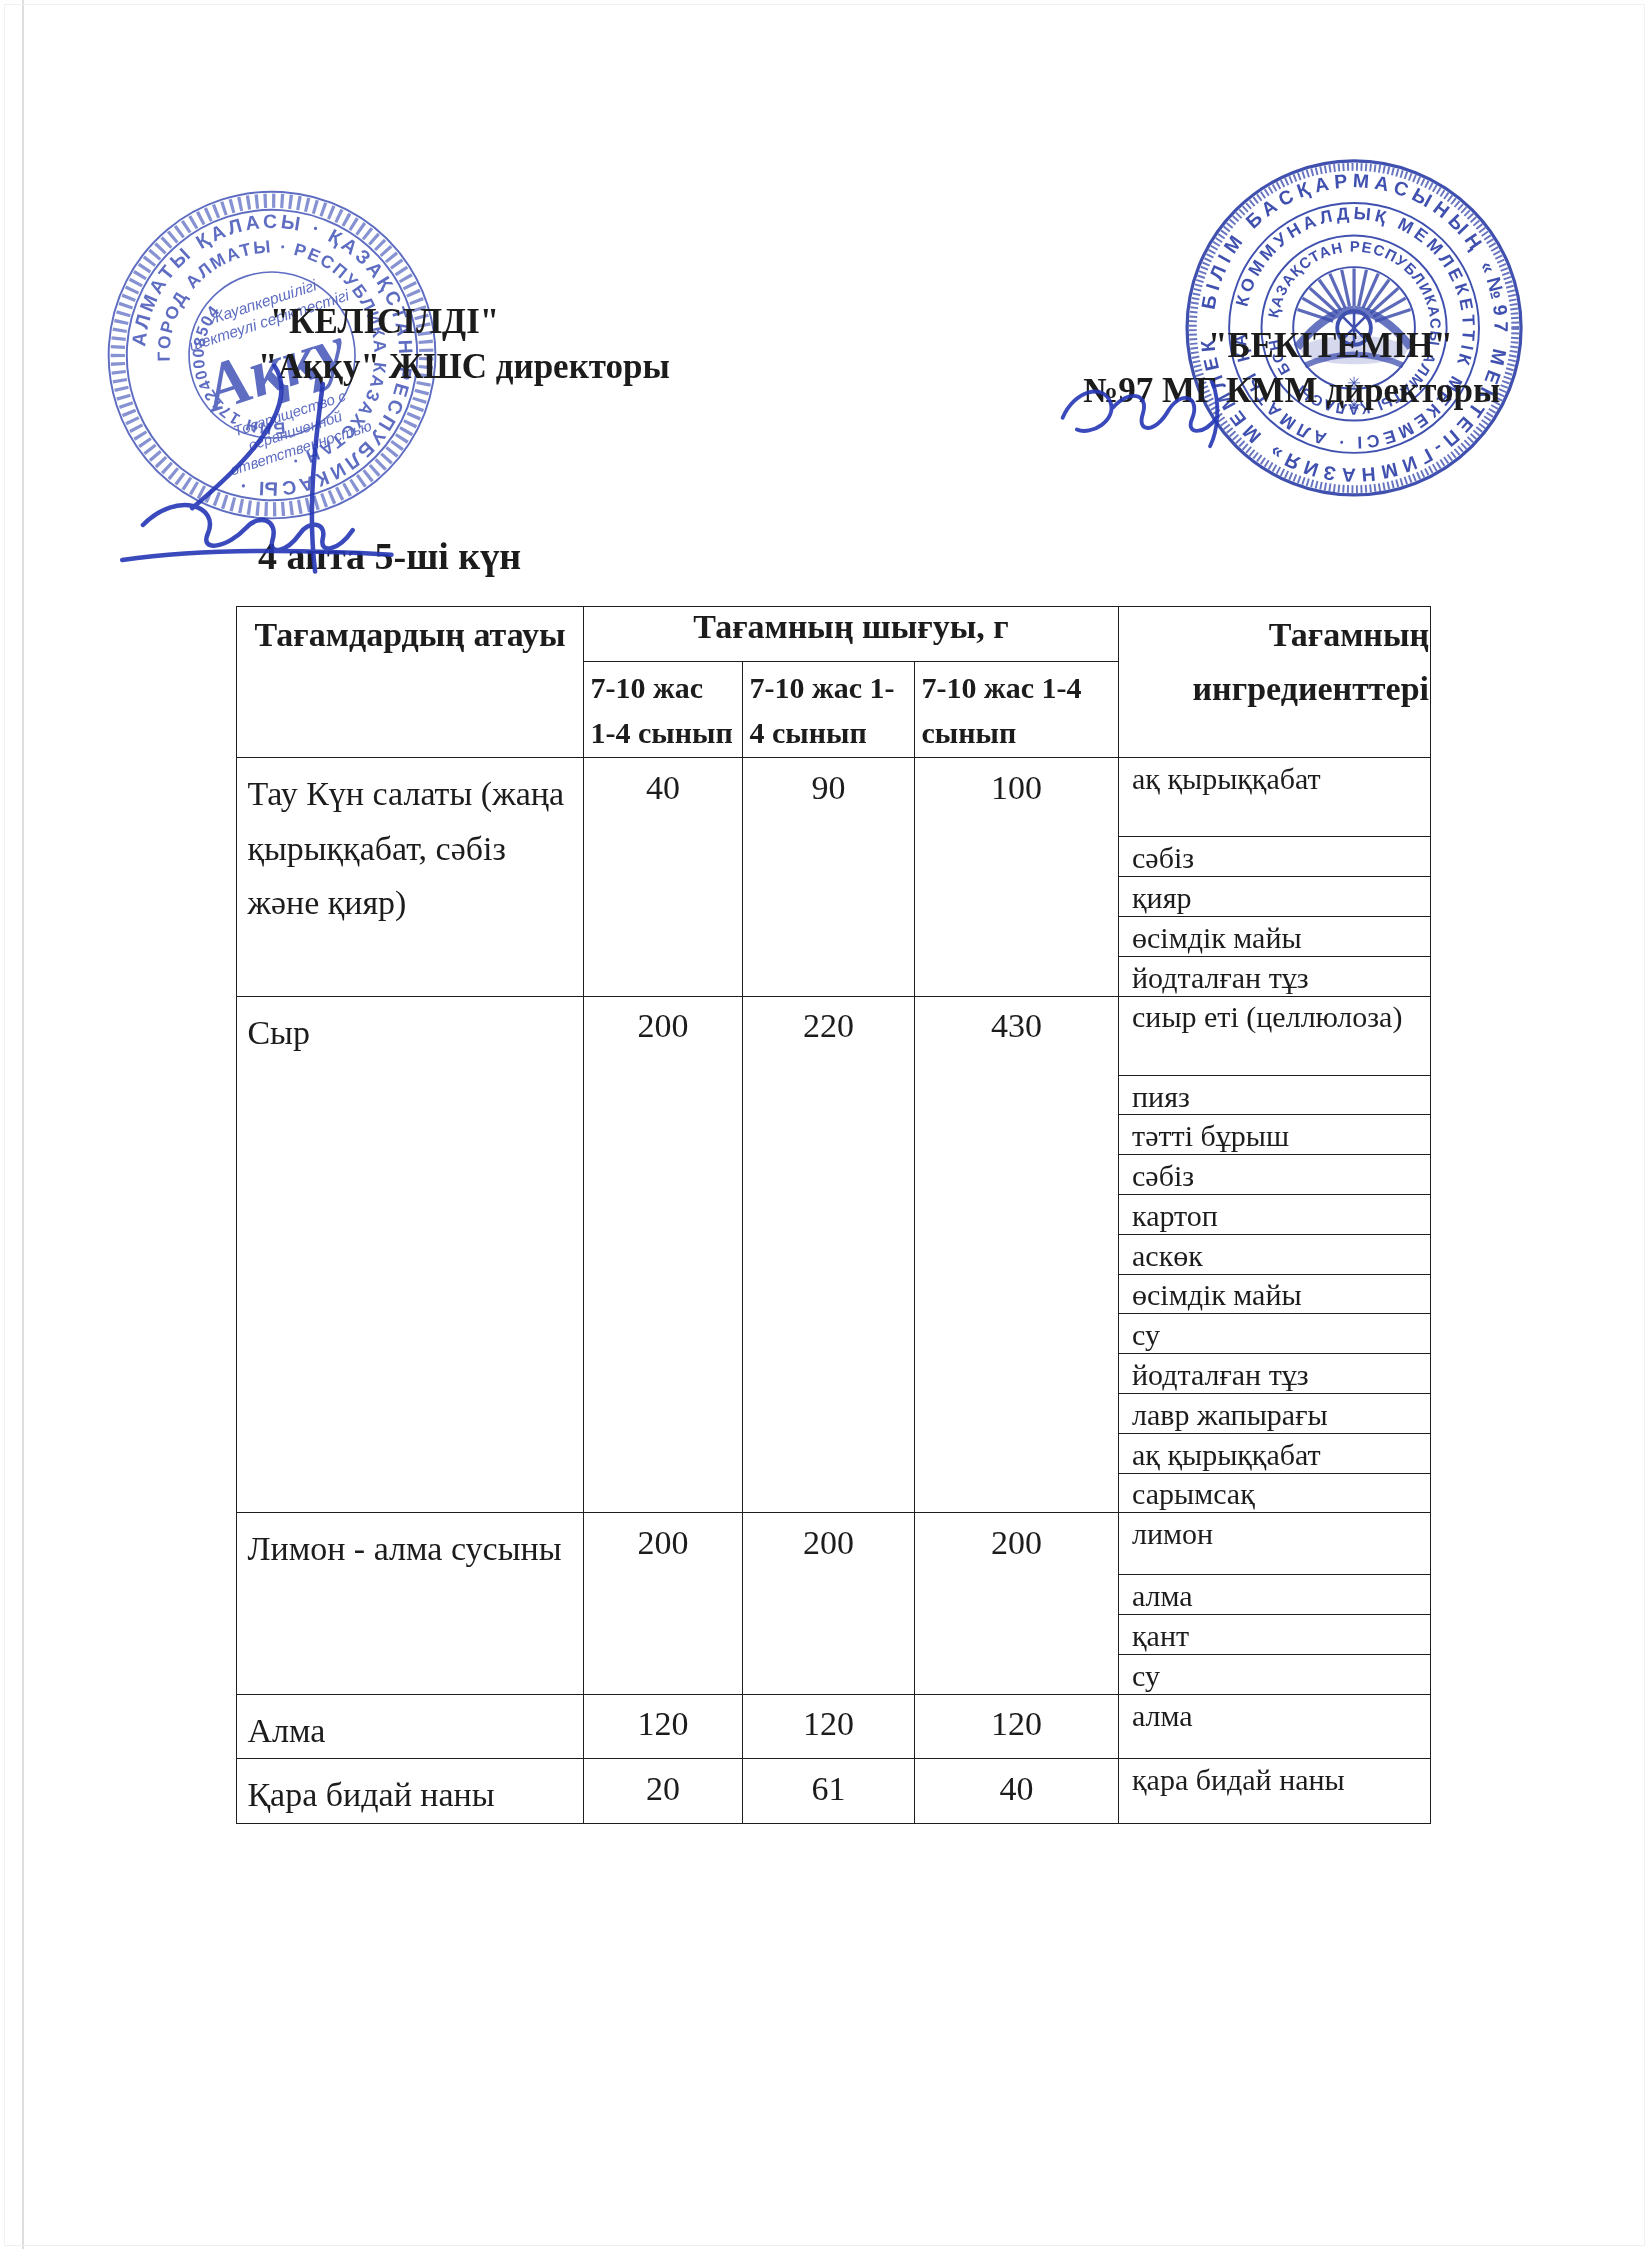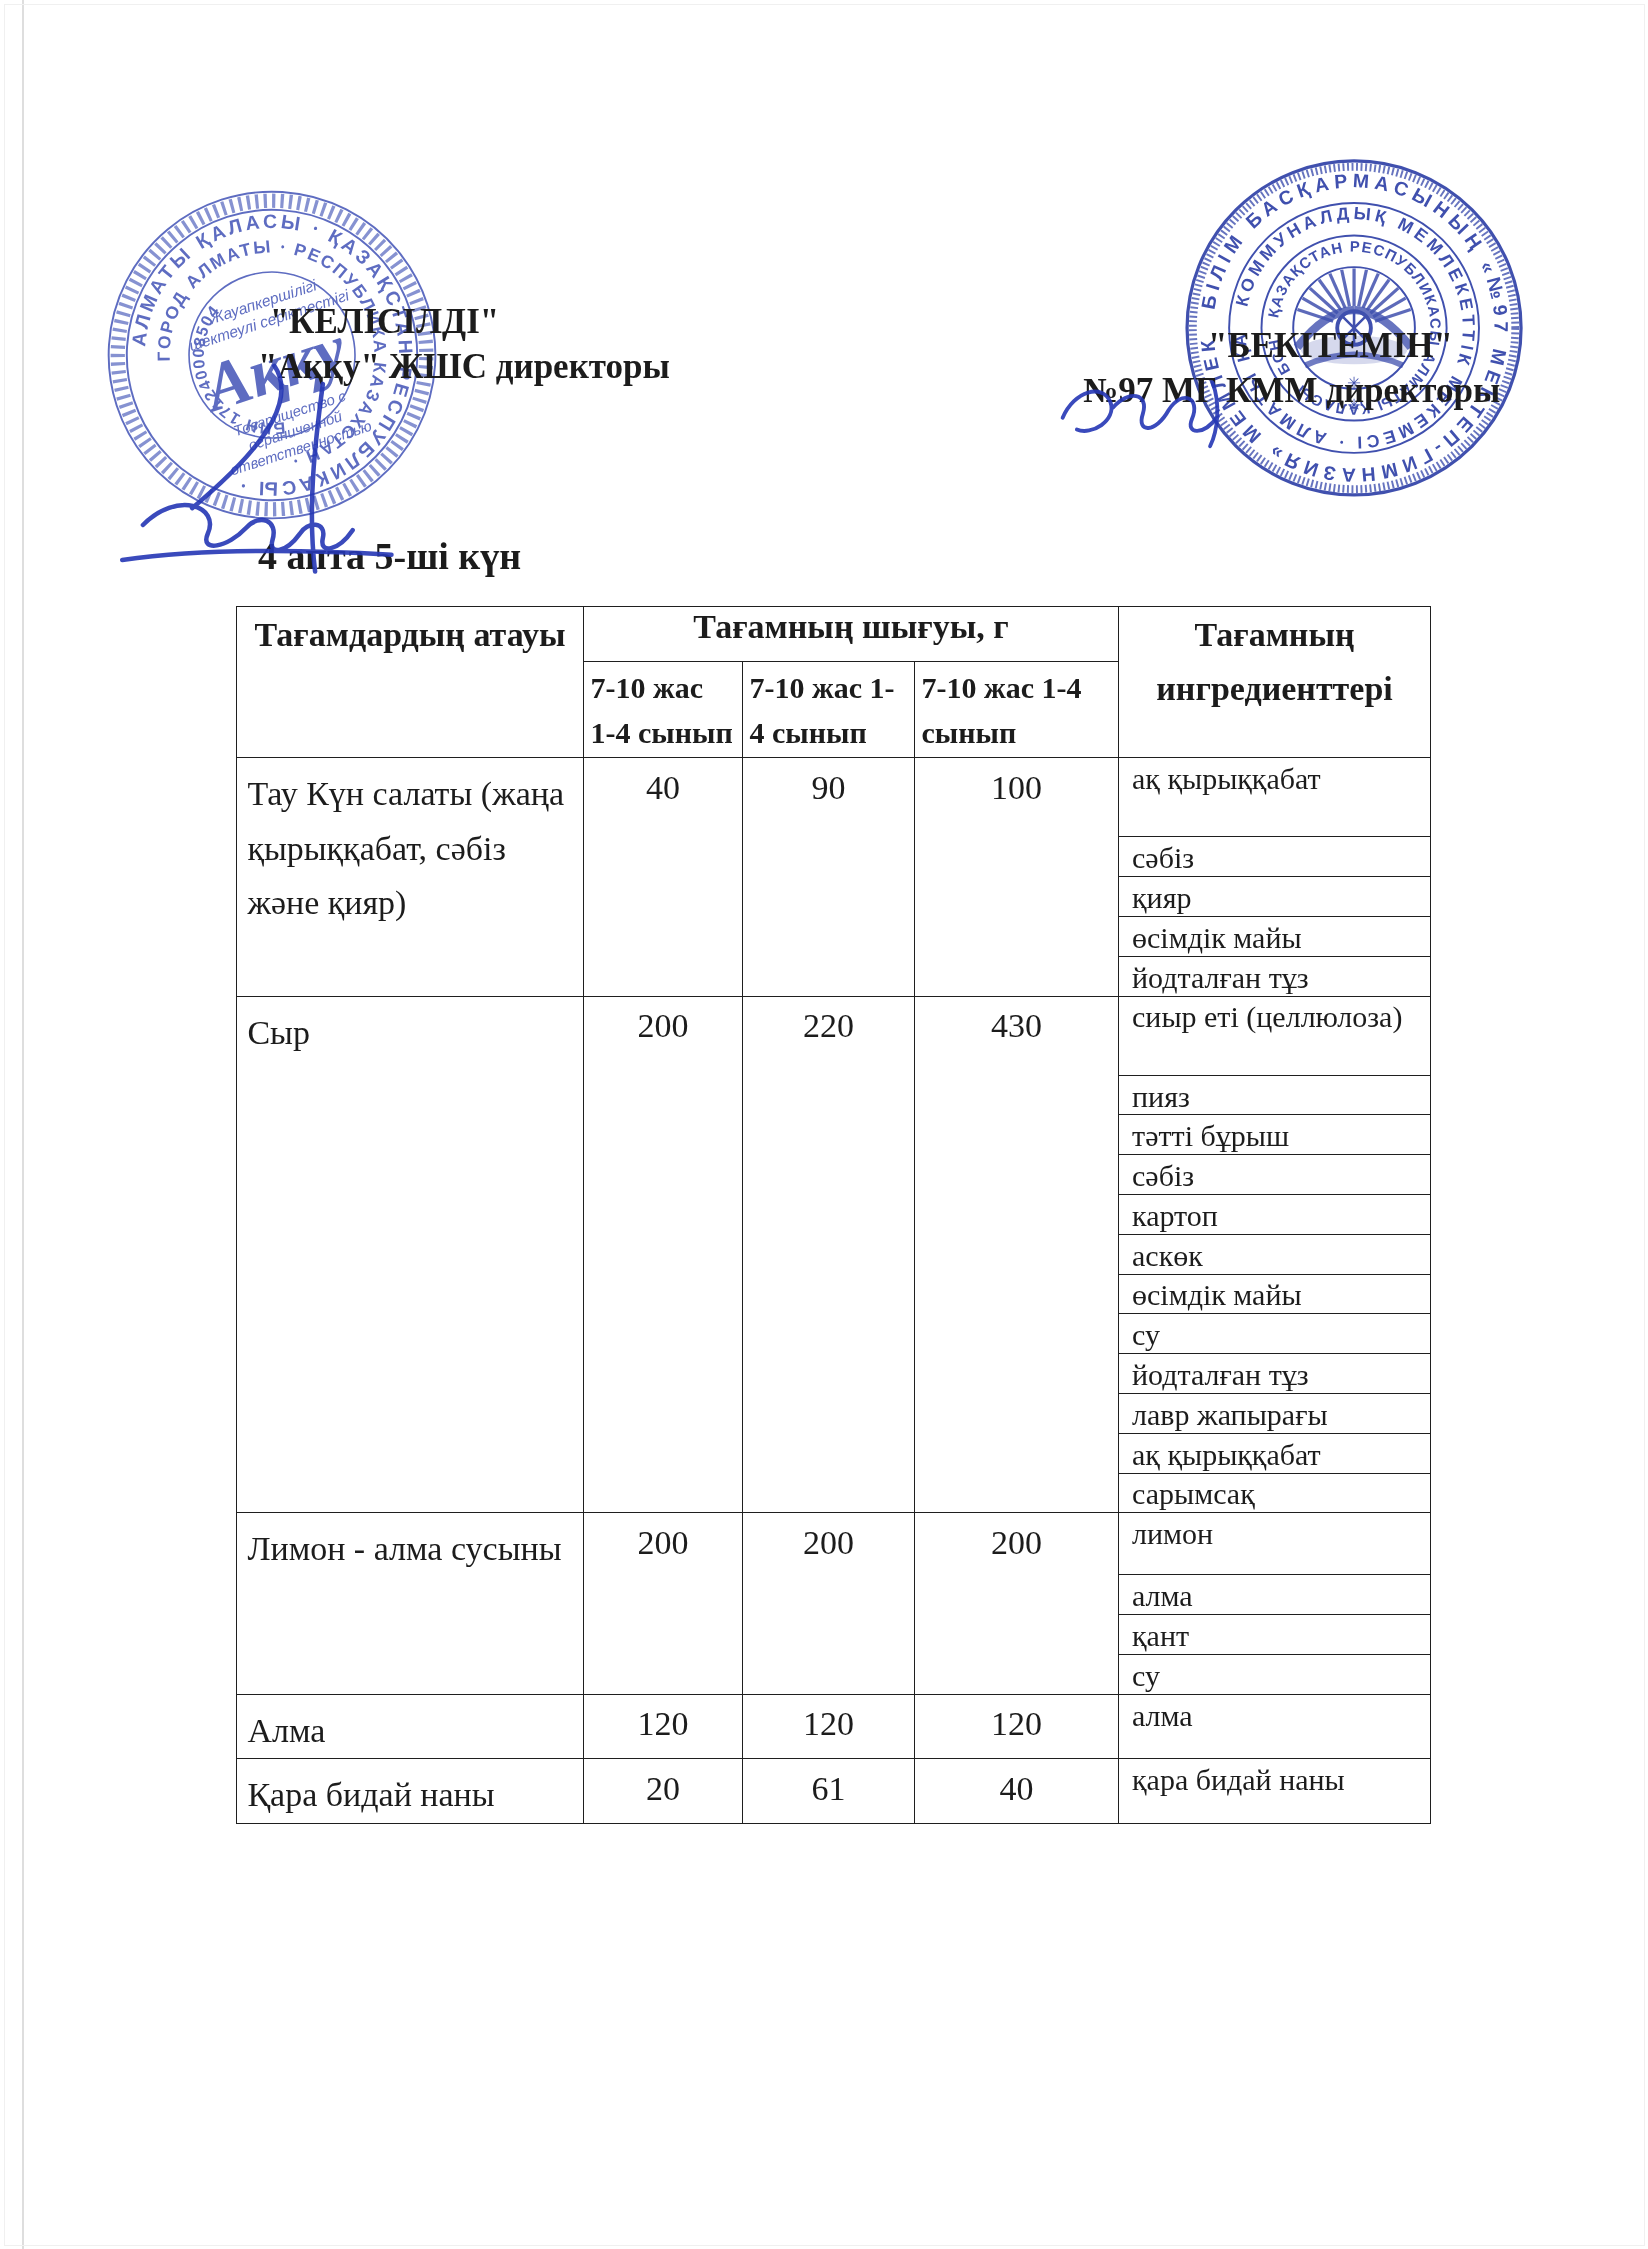--- a/index.html
+++ b/index.html
@@ -30,21 +30,21 @@
   #sig-left{left:109px;top:358px;}
   #sig-right{left:1051px;top:371px;}
   .ring-big{font-family:"Liberation Sans","DejaVu Sans",sans-serif;font-weight:700;}
 
   
   table.menu{position:absolute;left:236px;top:606px;z-index:2;border-collapse:collapse;table-layout:fixed;
              width:1194px;font-size:34px;}
   table.menu td{border:1.9px solid #1f1f1f;vertical-align:top;overflow:hidden;}
   td.h-name{font-weight:700;text-align:center;padding-top:9px;font-size:34px;}
   td.h-out{font-weight:700;text-align:center;vertical-align:middle;height:52px;font-size:34px;}
-  td.h-ing{font-weight:700;text-align:center;vertical-align:middle;font-size:34px;line-height:1.6;}
+  td.h-ing{font-weight:700;text-align:right;vertical-align:middle;font-size:34px;line-height:1.6;}
   td.h-sub{font-weight:700;text-align:left;vertical-align:middle;height:76px;font-size:30px;line-height:1.5;padding:2.6px 6.5px;}
   td.name-cell{padding:9px 7.8px 0 10.4px;line-height:1.6;}
   td.val-cell{text-align:center;padding-top:10.4px;}
   td.ing-cell{height:32px;line-height:1.12;padding:3.9px 5.2px 1.3px 13px;font-size:30px;}
   td.ing-tall{height:73px;}
   td.ing-mid{height:56px;}
 </style>
 </head>
 <body>
 

